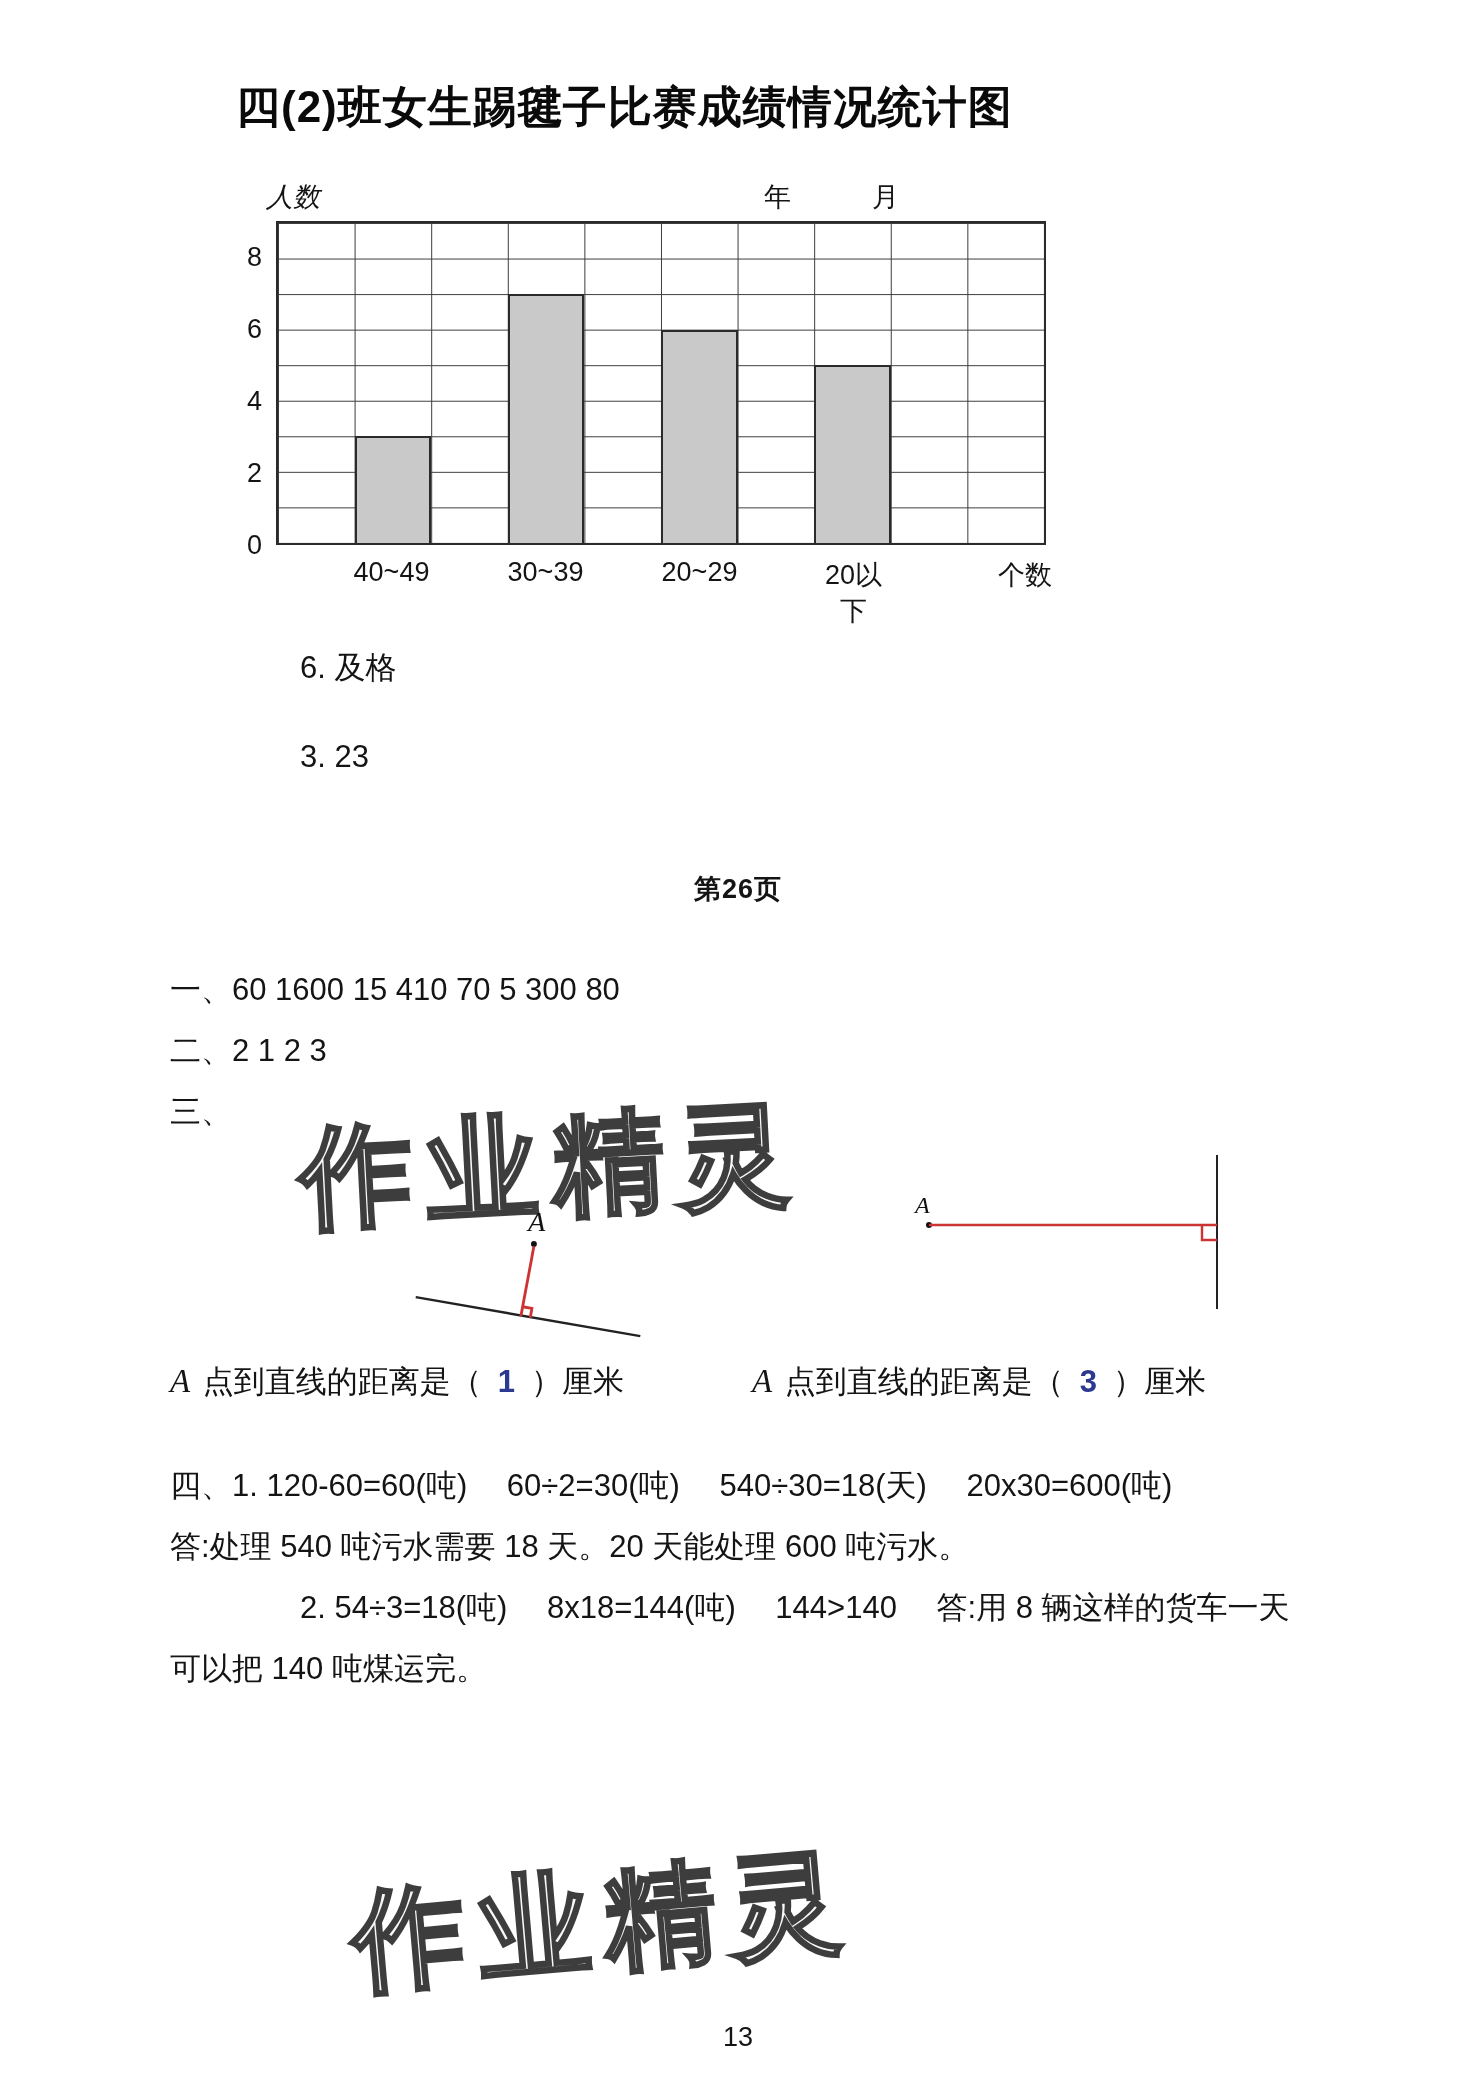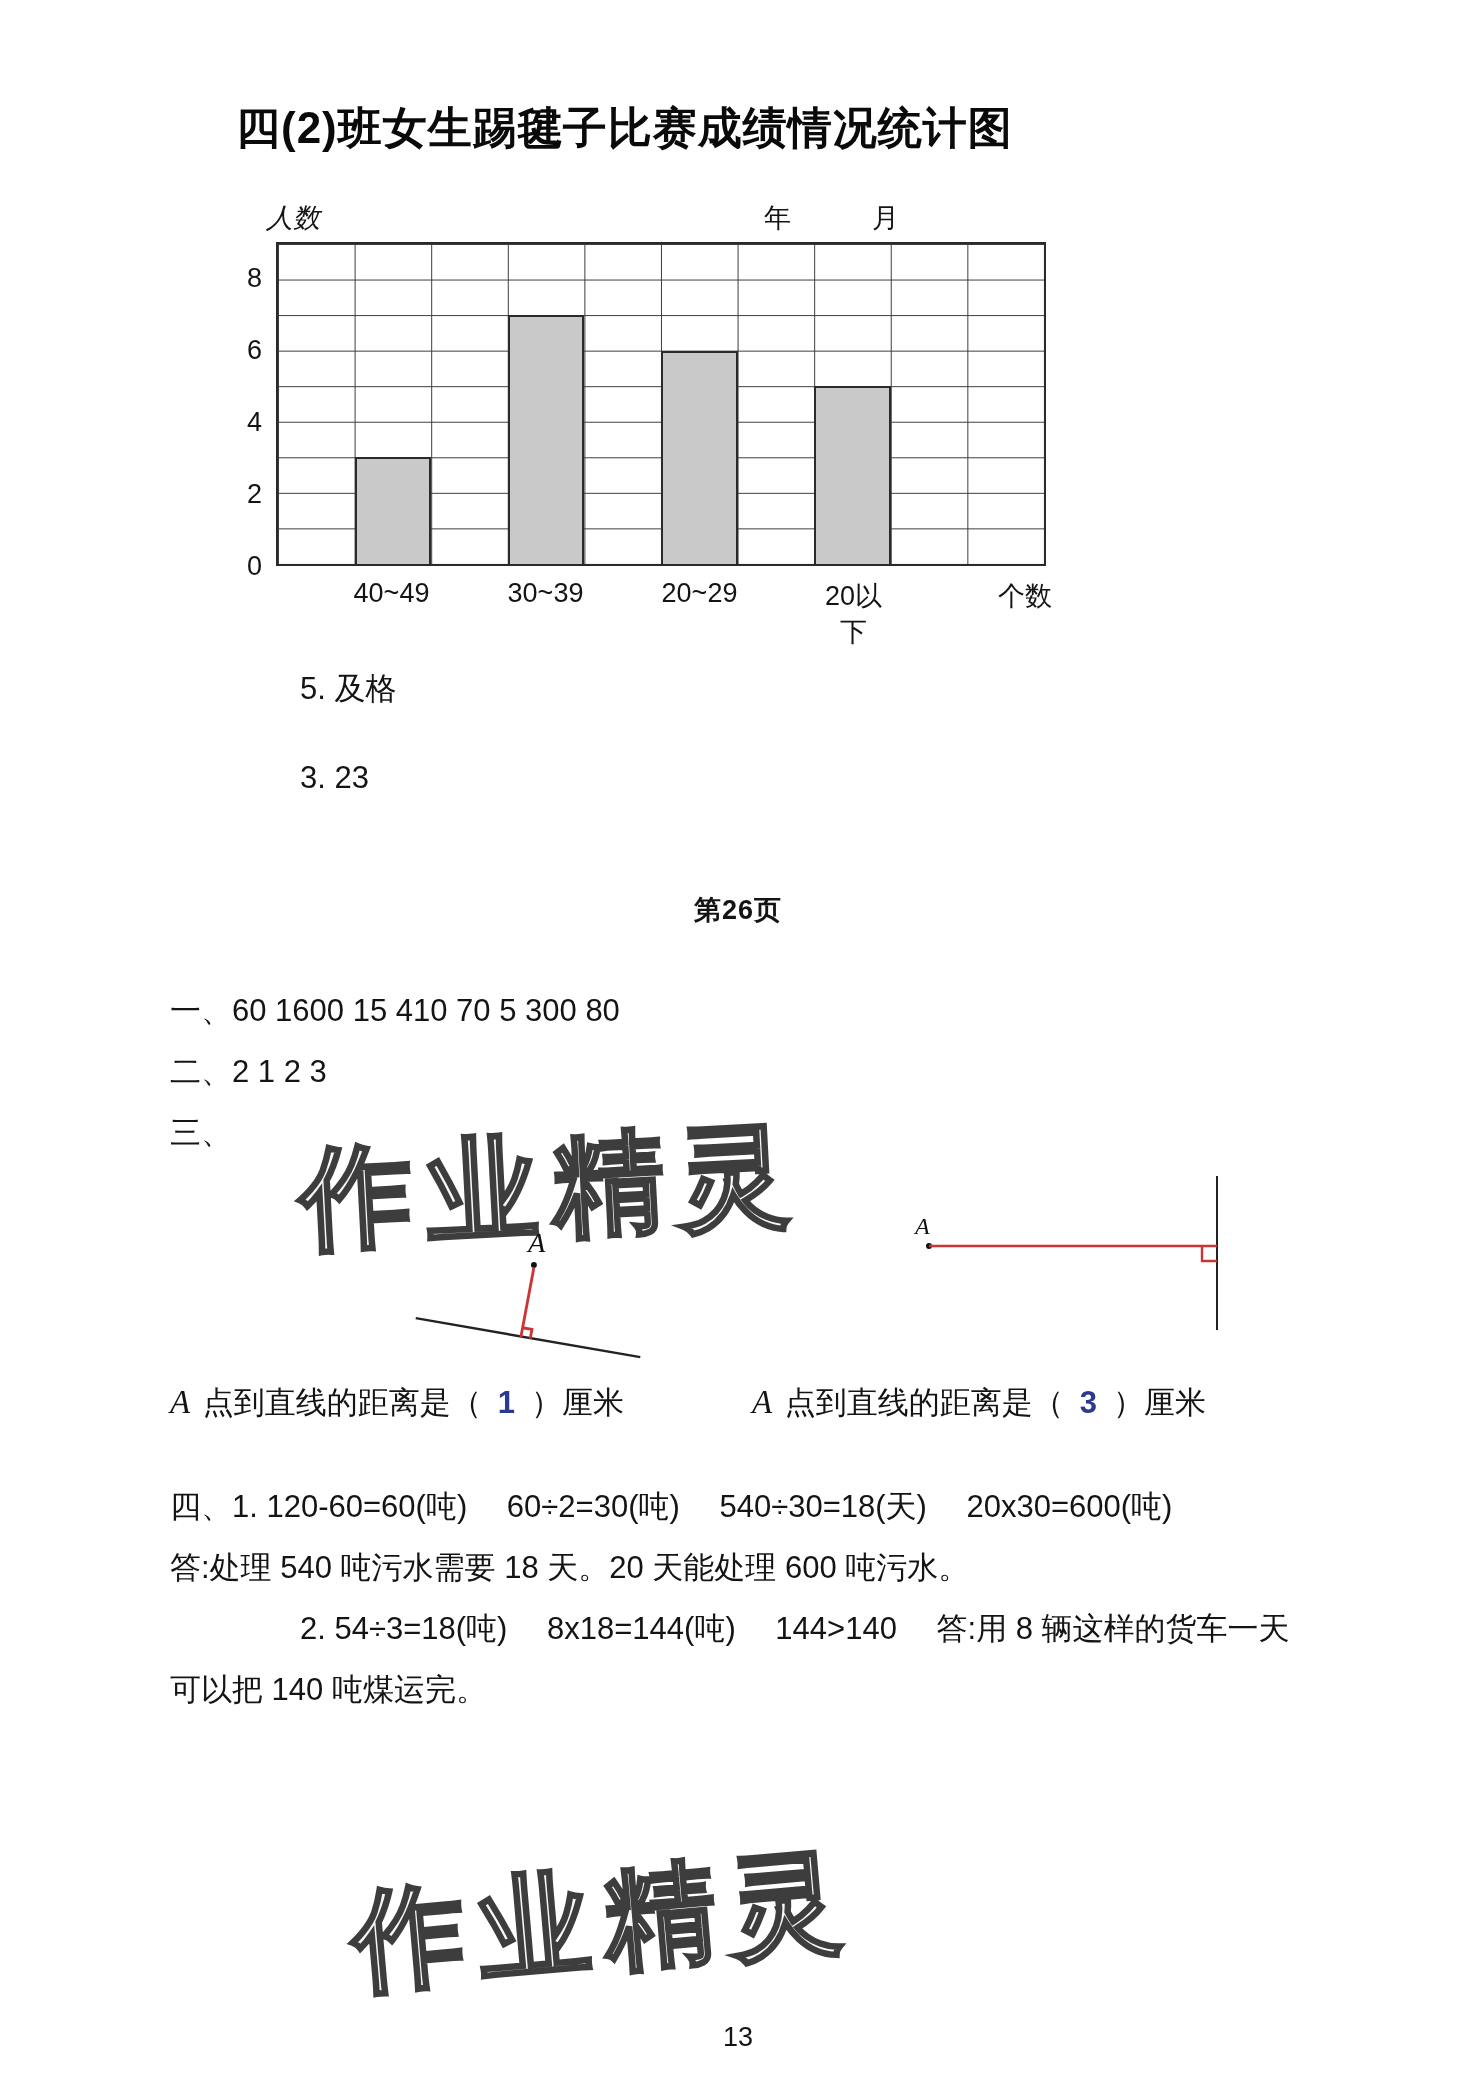--- a/index.html
+++ b/index.html
@@ -1,20 +1,20 @@
 <!DOCTYPE html>
 <html style="--answer-blue: #2b3990; --bar-fill: #c9c9c9; --construction-red: #cc3333;"><head>
 <meta charset="utf-8">
 <style>
   * { margin:0; padding:0; box-sizing:border-box; }
   html,body { background:#ffffff; }
   .page {
     width:1476px; height:2089px; position:relative; background:#ffffff;
     font-family:"Liberation Sans","DejaVu Sans",sans-serif; color:#141414;
-    padding:99px 170px 0; overflow:hidden;
+    padding:78px 170px 0; overflow:hidden;
   }
   .doc-title { font-size:44px; font-weight:700; margin-left:66px; letter-spacing:1px; color:#0a0a0a; }
 
   
   .chart { margin-top:40px; margin-left:56px; width:830px; }
   .chart-header { position:relative; height:44px; margin-left:50px; width:770px; font-size:27px; }
   .ylabel-top { position:absolute; left:-10px; bottom:6px;font-style:italic; }
   .date-label { position:absolute; left:488px; bottom:6px; }
   .chart-body { display:flex; align-items:flex-end; }
   .y-axis { width:50px; height:324px; position:relative; font-size:27px; }
@@ -93,21 +93,21 @@
     </div>
     <div class="x-axis">
       <span class="count-label">个数</span>
     <div class="xtick" style="left: 10%; width: 10%;">40~49</div>
         <div class="xtick" style="left: 30%; width: 10%;">30~39</div>
         <div class="xtick" style="left: 50%; width: 10%;">20~29</div>
         <div class="xtick" style="left: 70%; width: 10%;">20以下</div>
       </div>
   </section>
 
-  <p class="ans-line">5. 及格</p>
+  <p class="ans-line">6. 及格</p>
   <p class="ans-line">3. 23</p>
 
   <h2 class="page-heading">第26页</h2>
 
   <p class="body-line mt-lg">一、60 1600 15 410 70 5 300 80</p>
   <p class="body-line">二、2 1 2 3</p>
   <p class="body-line">三、</p>
 
   <div class="figures">
     <div class="watermark wm-figures">作业精灵</div>

